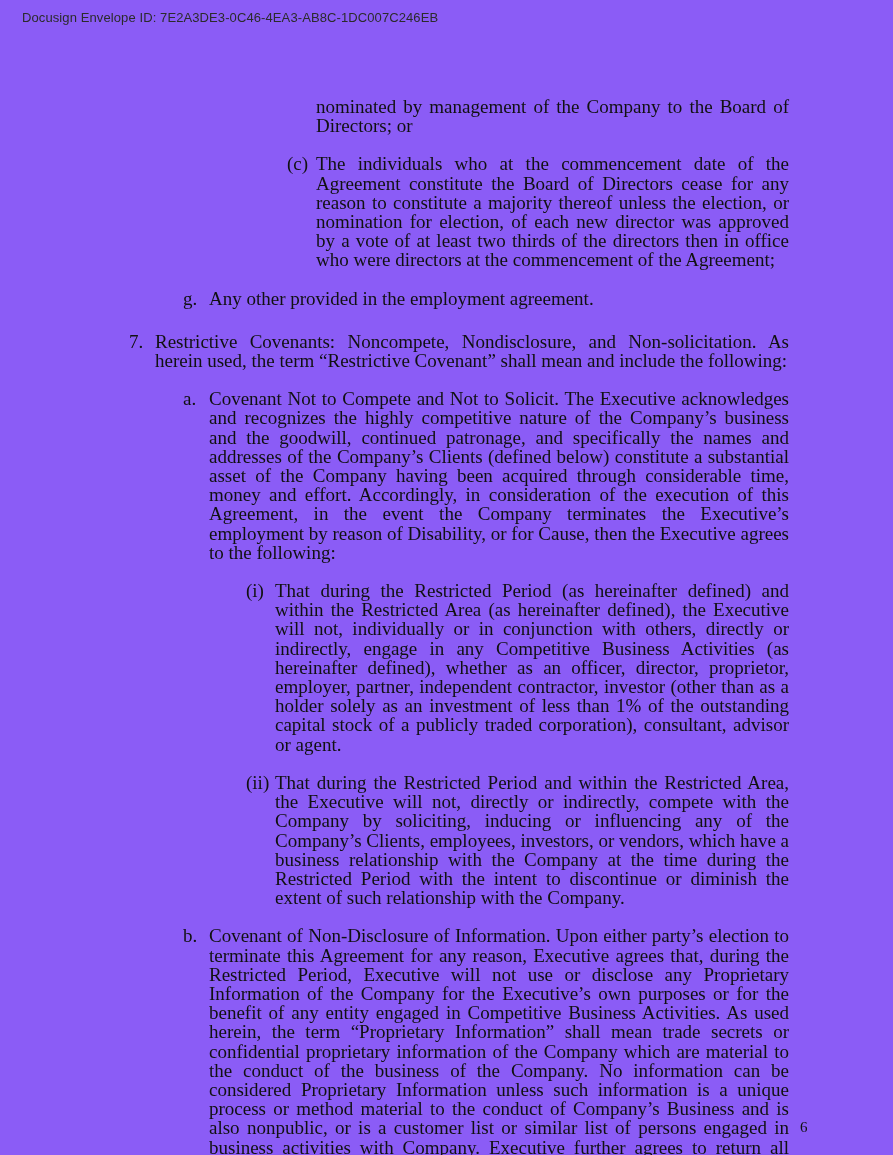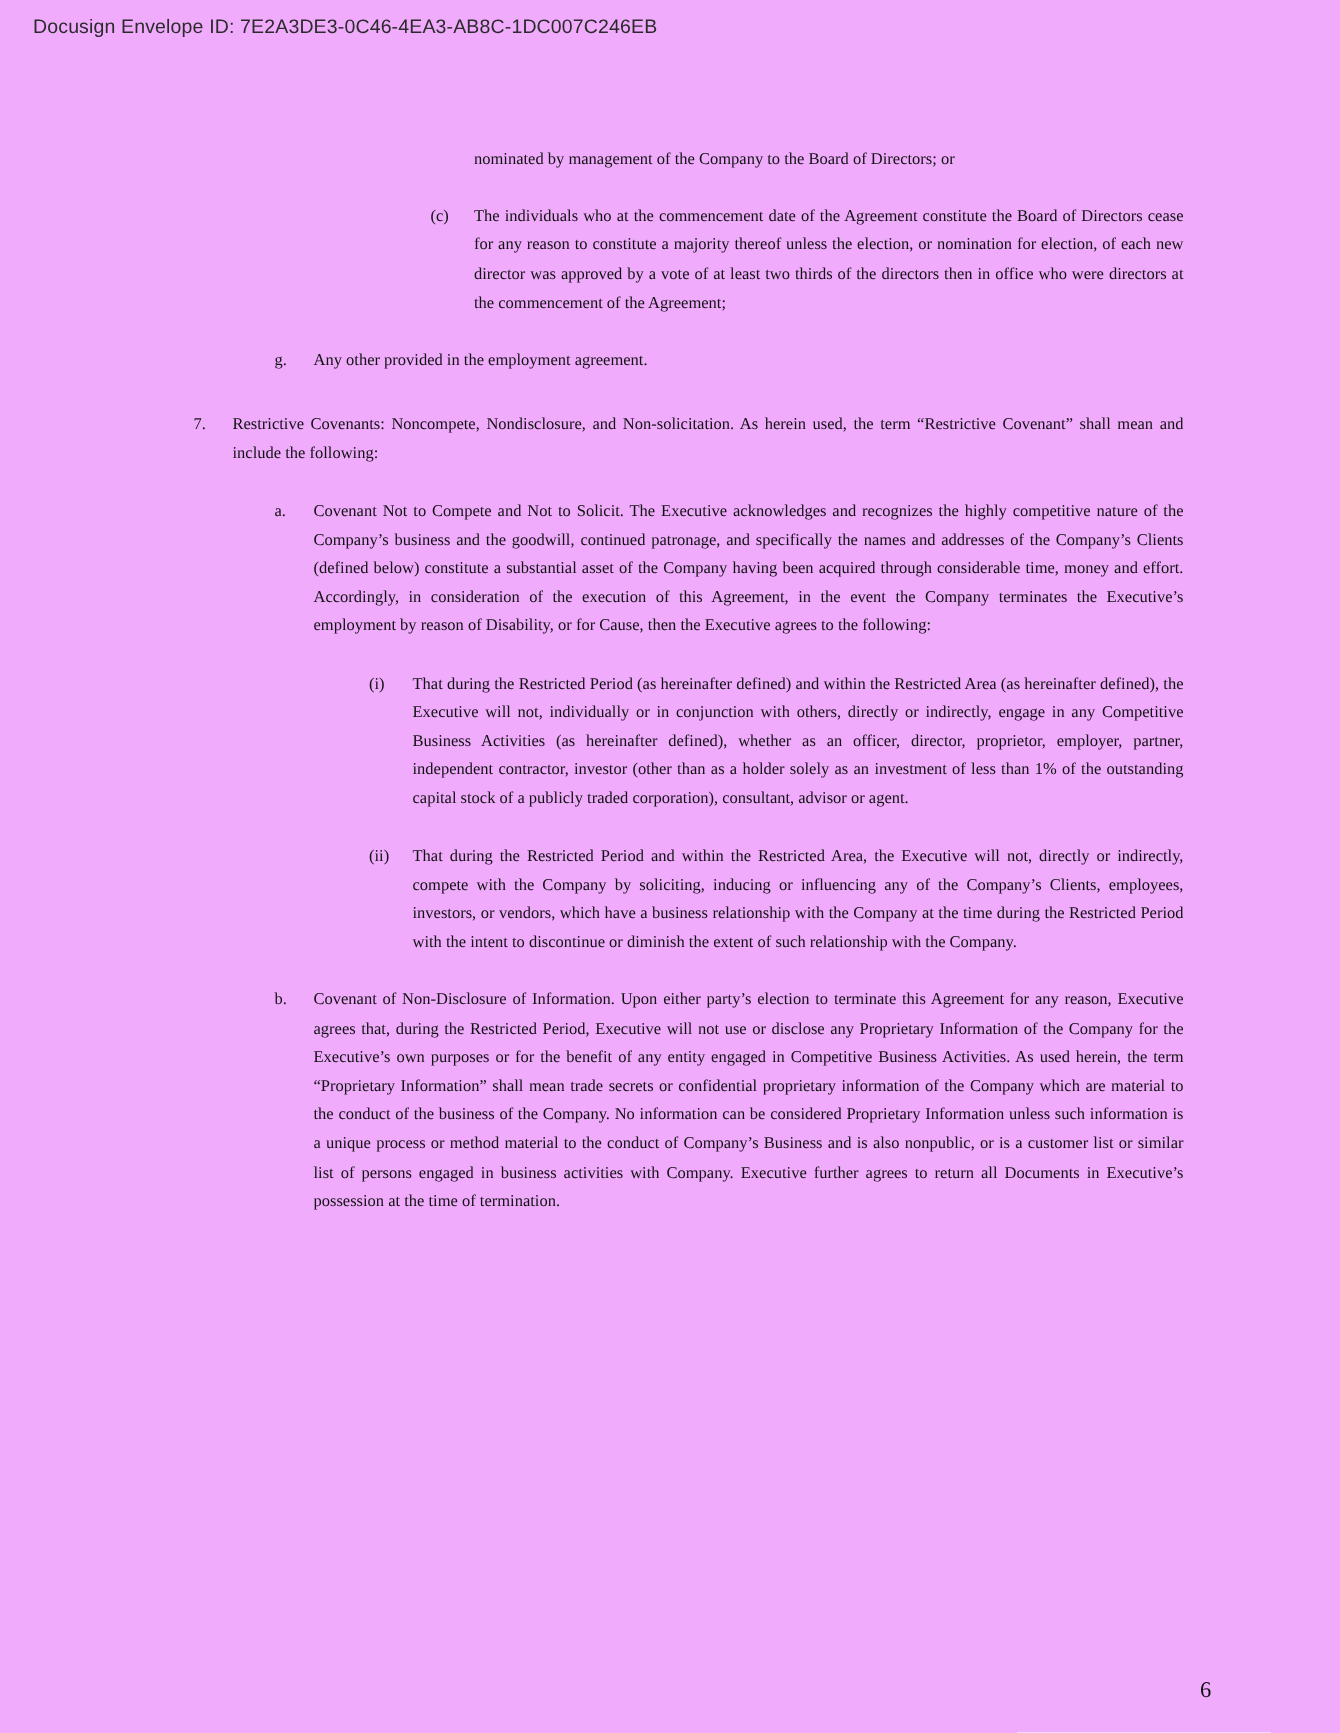--- a/index.html
+++ b/index.html
@@ -4,21 +4,21 @@
 <style>
   html, body {
     margin: 0;
     padding: 0;
     background: #ffffff;
   }
   .page {
     position: relative;
     width: 893px;
     height: 1155px;
-    background: #f0abfc;
+    background: #8b5cf6;
     overflow: hidden;
     font-family: "Liberation Serif", serif;
     color: #111111;
   }
   .envelope-header {
     position: absolute;
     top: 10px;
     left: 22px;
     font-family: "Liberation Sans", sans-serif;
     font-size: 13px;
@@ -28,21 +28,21 @@
   }
   .content {
     position: absolute;
     top: 97px;
     left: 0;
     right: 0;
   }
   .para {
     position: relative;
     text-align: justify;
-    font-size: 11px;
+    font-size: 19px;
     line-height: 19.2px;
     color: #111111;
   }
   .para + .para { margin-top: 19px; }
   .para.gap-lg { margin-top: 24px; }
   .plabel {
     position: absolute;
     top: 0;
   }
   

